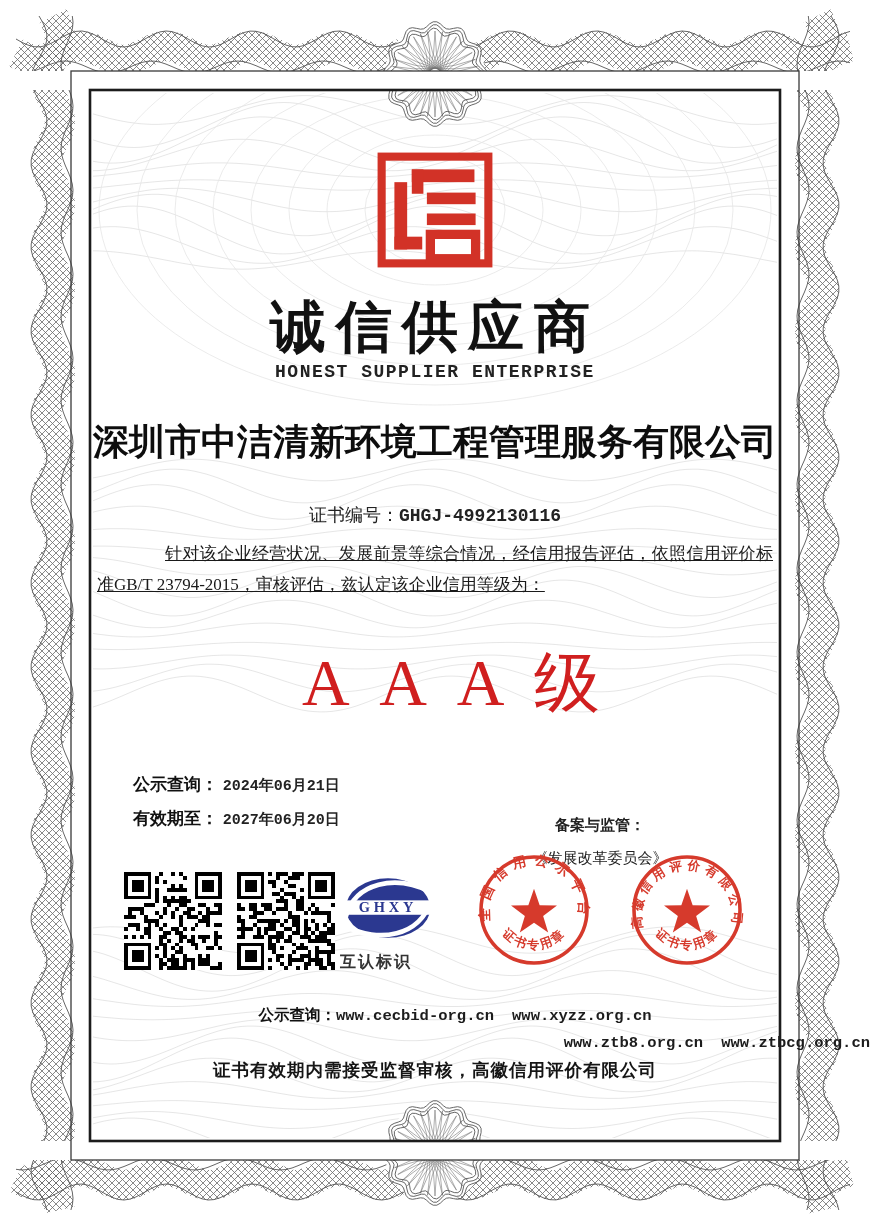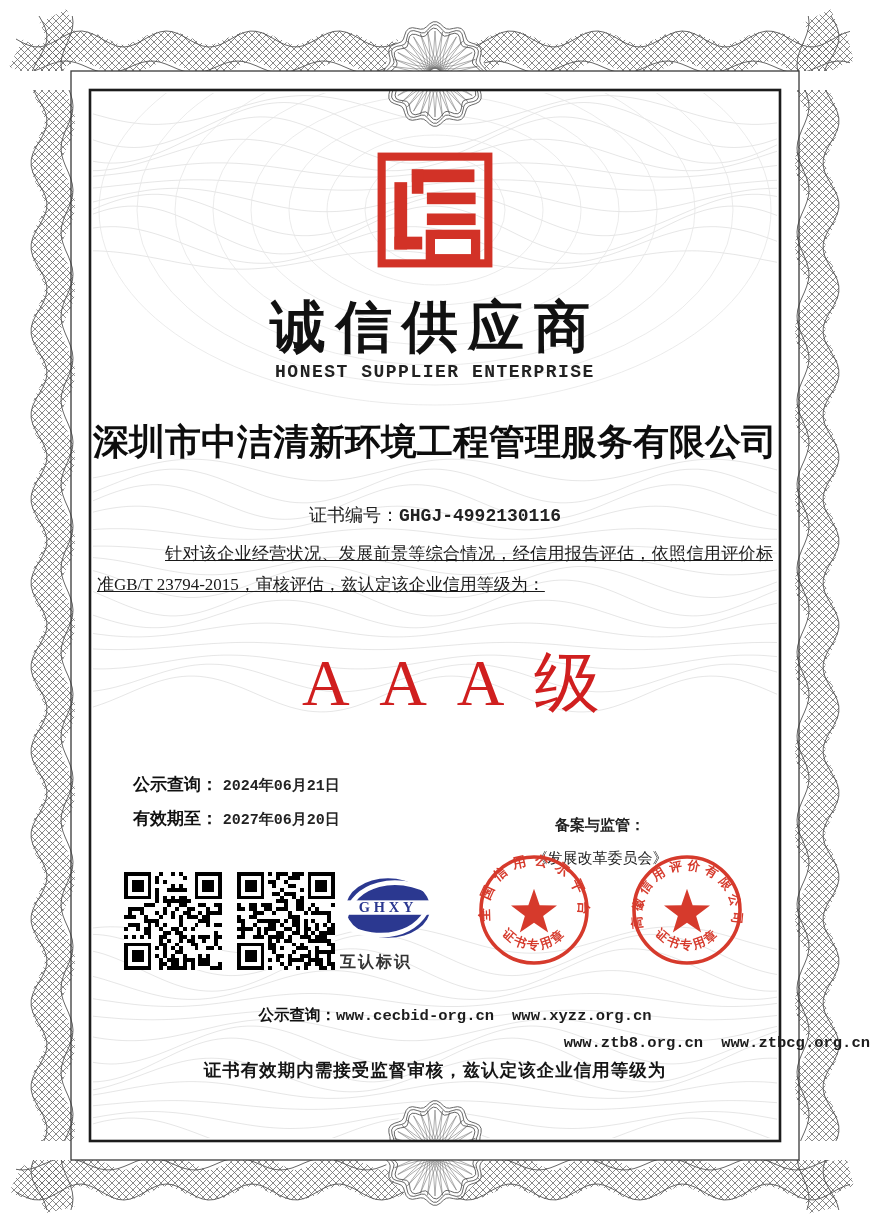--- a/index.html
+++ b/index.html
@@ -702,15 +702,15 @@
       <textPath href="#s2bot" startOffset="50%" text-anchor="middle">证书专用章</textPath>
     </text>
   </svg>
 
   <div class="abs ctr query1">
     <span class="lbl">公示查询：</span><span class="url">www.cecbid-org.cn</span><span class="gap"></span><span class="url">www.xyzz.org.cn</span>
   </div>
   <div class="abs ctr query1 query2">
     <span class="url">www.ztb8.org.cn</span><span class="gap"></span><span class="url">www.ztbcg.org.cn</span>
   </div>
-  <div class="abs ctr note">证书有效期内需接受监督审核，兹认定该企业信用等级为</div>
+  <div class="abs ctr note">证书有效期内需接受监督审核，高徽信用评价有限公司</div>
 
 </div>
 
 </body></html>

